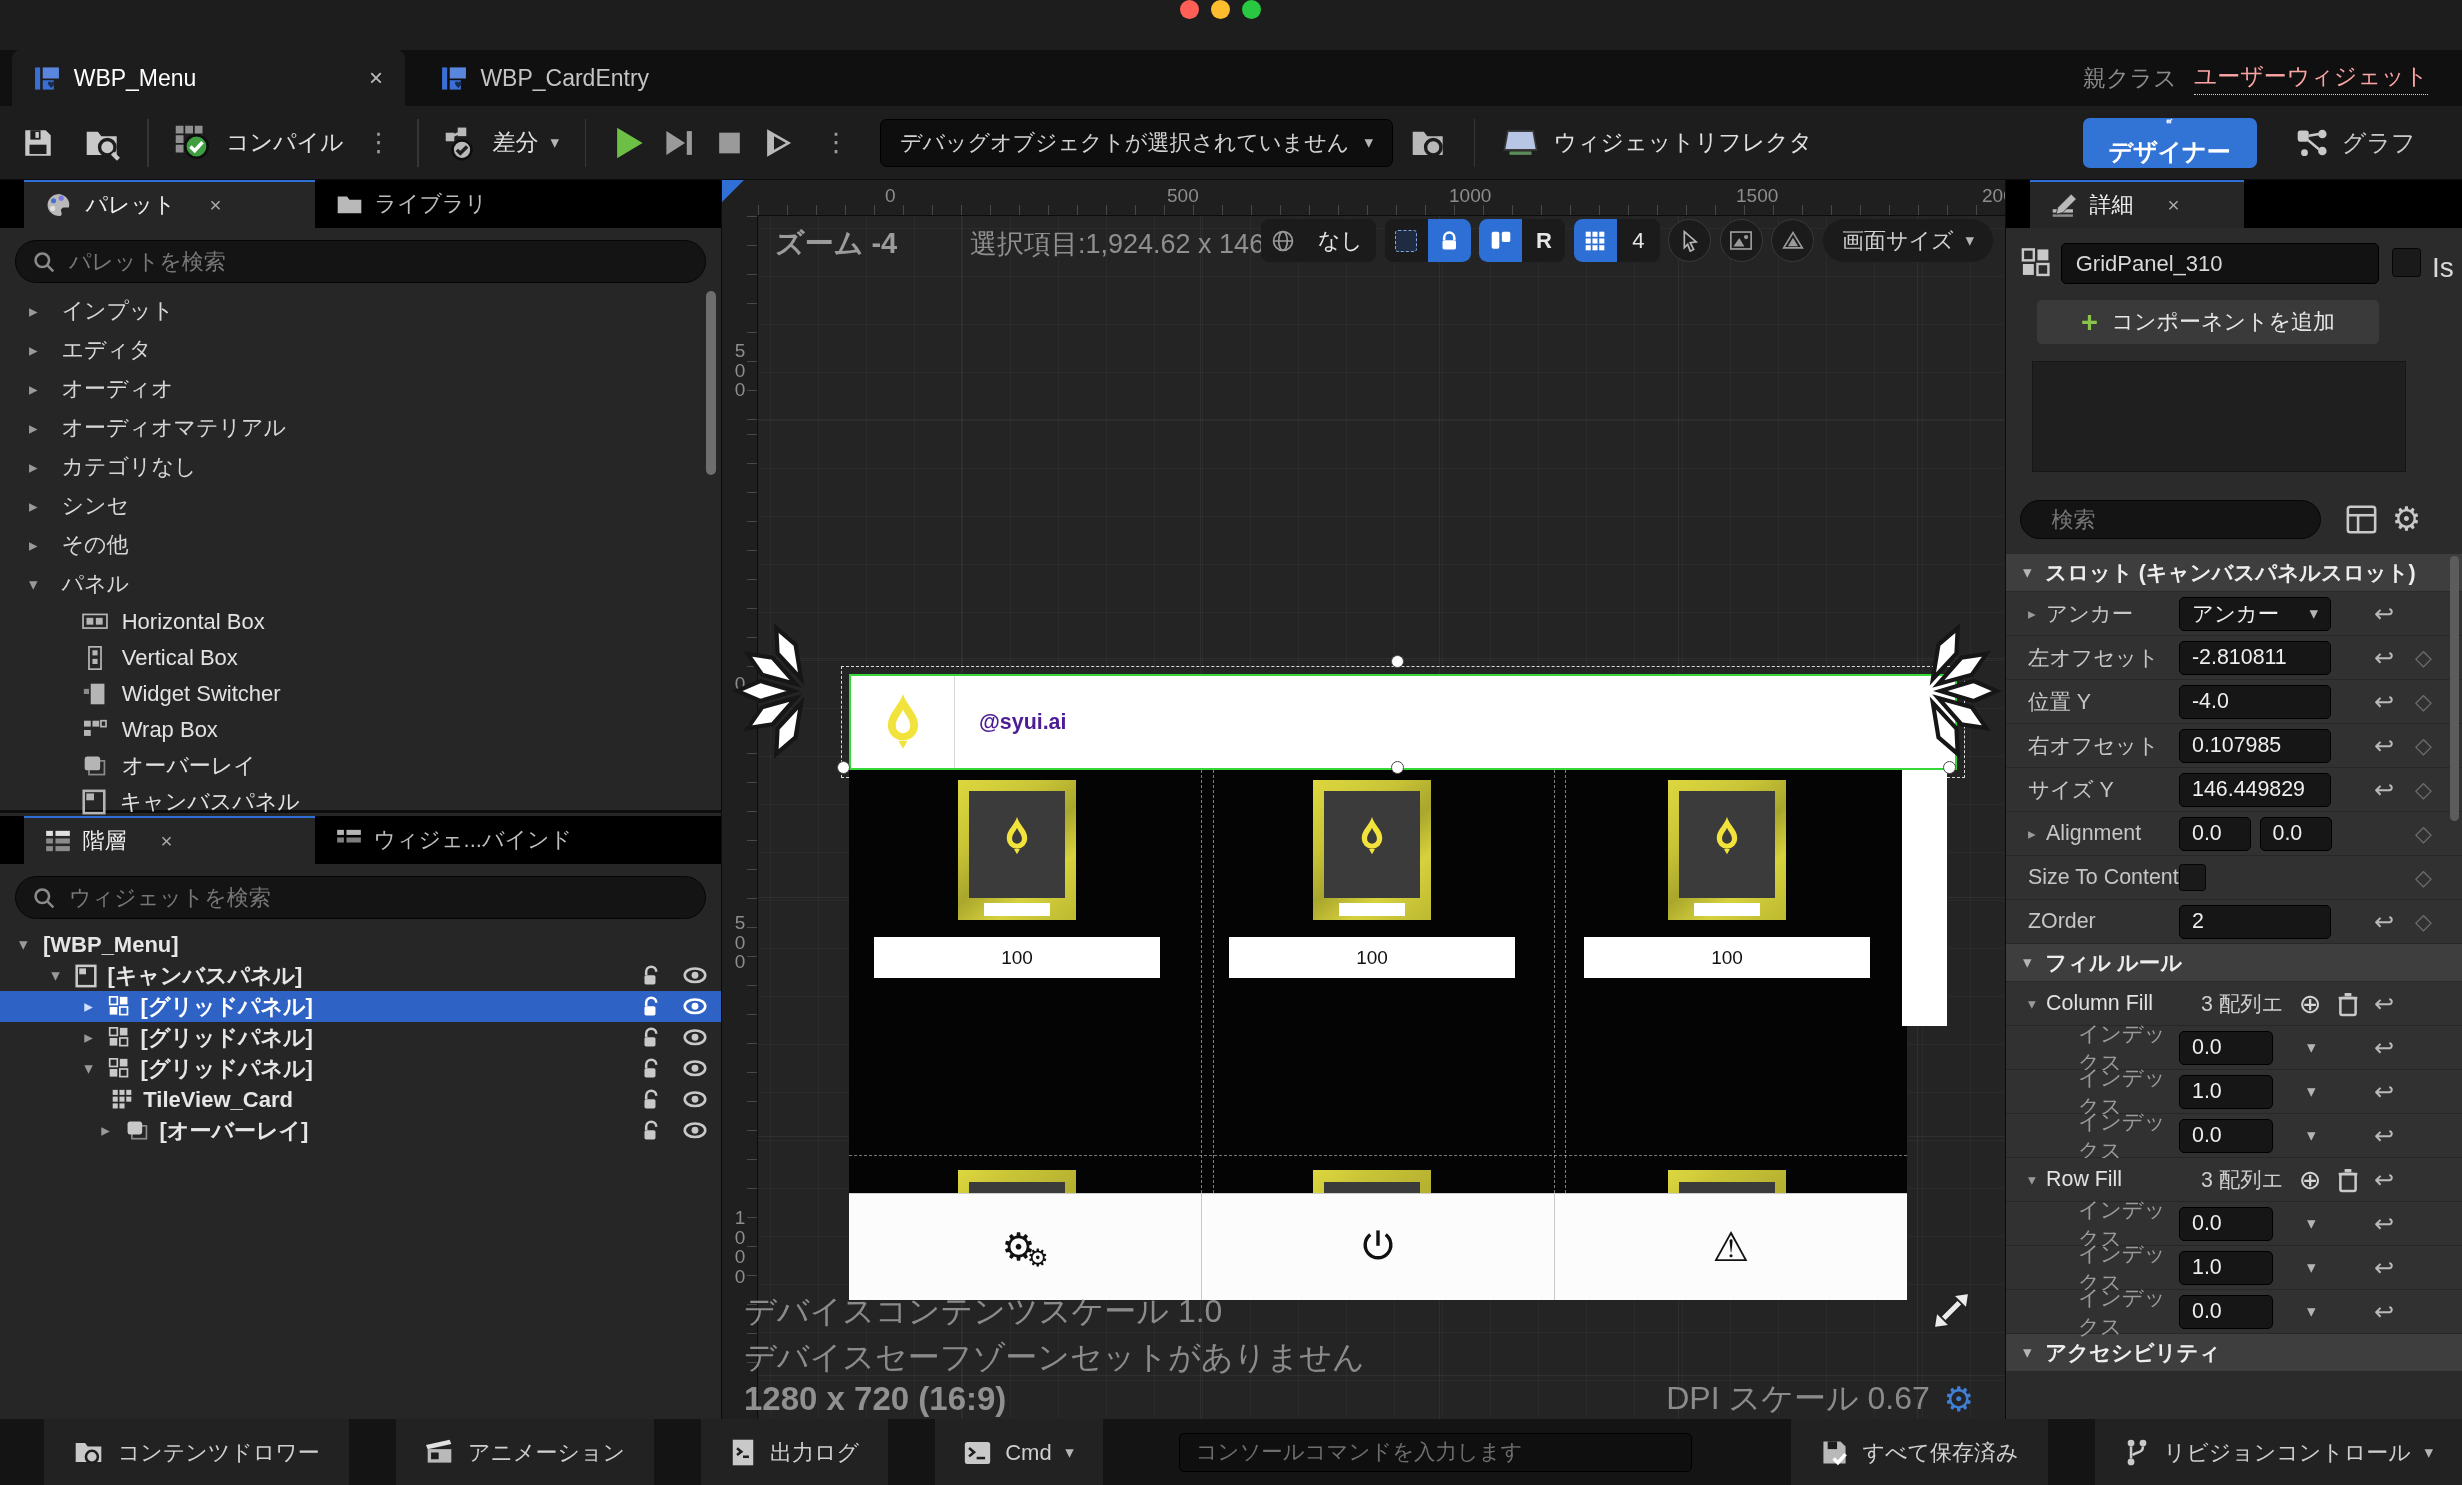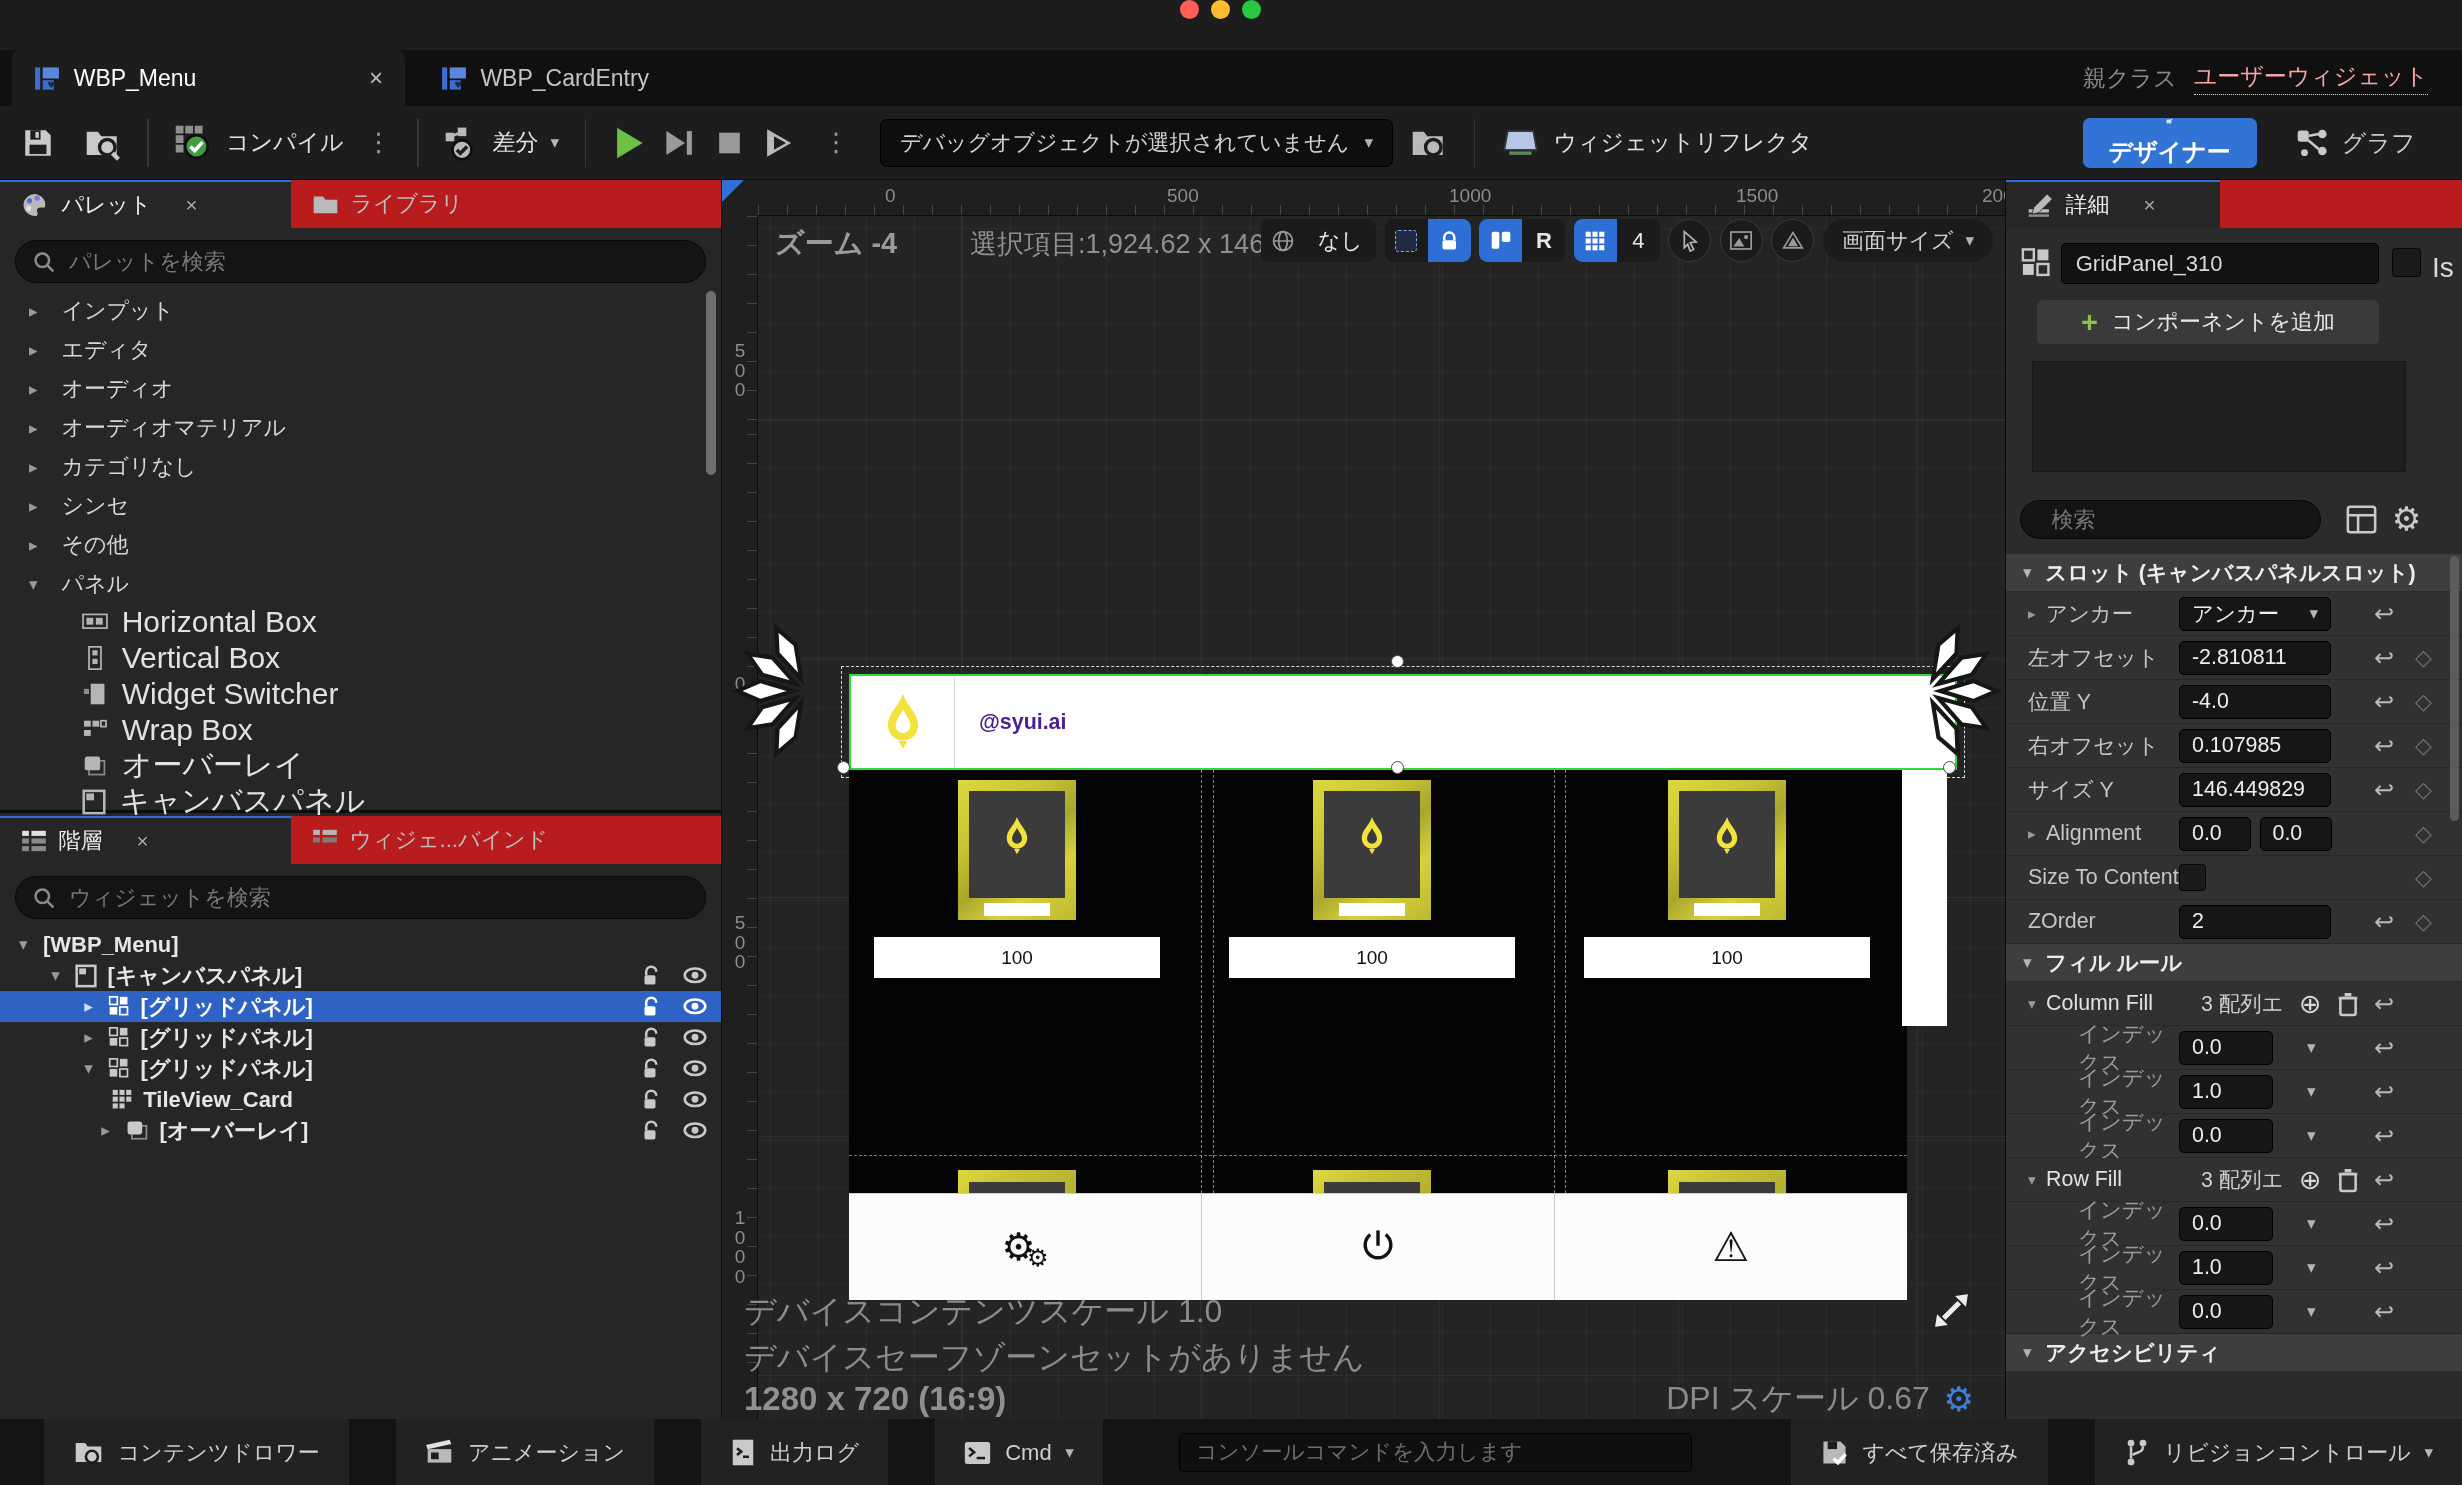--- a/index.html
+++ b/index.html
@@ -34,39 +34,39 @@
   .kebab { color:#9a9a9a; font-size:26px; margin-left:8.5px; }
   .ddbtn { background:#0e0e0e; border:0.9px solid #000; border-radius:6.8px; height:48px;
            display:flex; align-items:center; gap:15.4px; padding:0 19px; font-size:22px; color:#d2d2d2; }
   .caret { font-size:17px; color:#b5b5b5; }
   .designer-btn { background:#3273d6; color:#fff; border-radius:6.8px; height:50px;
                   display:flex; align-items:center; gap:12px; padding:0 26px; font-size:24px; font-weight:bold;flex-direction:column; }
   .right-tools { margin-left:auto; display:flex; align-items:center; gap:39px; padding-right:26px; }
   .graph-btn { display:flex; align-items:center; gap:12px; font-size:24px; color:#c9c9c9; }
 
   
-  .ptabs { height:48px; background:#b91c1c; display:flex; }
+  .ptabs { height:48px; background:#000000; display:flex;padding-left:24px; }
   .ptab { display:flex; align-items:center; gap:12px; padding:0 20.5px; font-size:22px; color:#bdbdbd; }
   .ptab.active { background:#262626; border-top:2.6px solid #2f6fd6; color:#eee; }
   .ptab .close { margin-left:22px; color:#aaa; font-size:20.5px; }
   .searchbox { margin:12px 15.4px 5.1px; height:43px; background:#141414; border:0.9px solid #060606;
                border-radius:21.4px; display:flex; align-items:center; gap:13.7px; padding:0 17px; }
   .searchbox input { flex:1; background:transparent; border:none; outline:none; color:#cfcfcf;
                      font-size:22px; font-family:inherit; }
   .searchbox input::placeholder { color:#777; }
 
   
   .leftcol { position:absolute; left:0; top:180px; width:722px; height:1240px; background:#262626;
              border-right:1.7px solid #0b0b0b; }
   .palette { position:absolute; left:0; top:0; width:100%; height:633px; border-bottom:3.4px solid #0d0d0d; }
   .prow { display:flex; align-items:center; gap:15.4px; height:39px; padding-left:29px;
           font-size:22px; color:#d6d6d6; }
   .prow .tri { color:#9a9a9a; font-size:17px; width:17px; }
   .pitem { display:flex; align-items:center; gap:13.7px; height:36px; padding-left:82px;
-           font-size:30px; color:#e2e2e2;text-align:right; }
+           font-size:22px; color:#e2e2e2;text-align:right; }
   .pscroll { position:absolute; right:5.1px; top:111px; width:10.3px; height:184px; background:#6e6e6e; border-radius:5.1px; }
 
   .hierarchy { position:absolute; left:0; top:636px; width:100%; height:604px; }
   .hrow { position:relative; display:flex; align-items:center; gap:10.3px; height:31px;
           font-size:22px; font-weight:bold; color:#e6e6e6; }
   .hrow .tri { color:#9a9a9a; font-size:17px; width:19px; text-align:center; }
   .hrow.sel { background:#2e62c4; }
   .hicons { position:absolute; right:13.7px; display:flex; gap:22px; }
 
   

